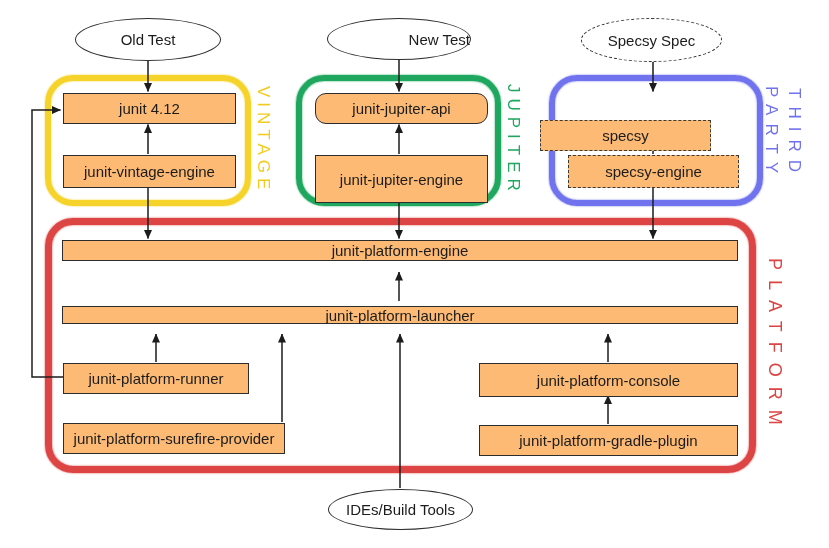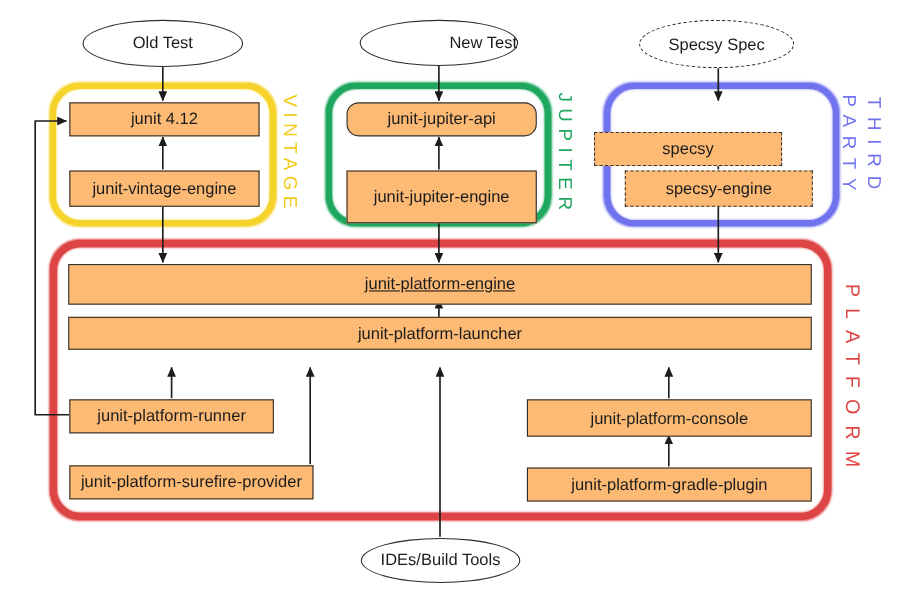--- a/index.html
+++ b/index.html
@@ -140,20 +140,20 @@
   <div class="ellipse" style="left:328px; top:489px; width:145px; height:41px;">
     <span>IDEs/Build Tools</span>
   </div>
 
   <div class="node" style="left:63px;  top:93px;  width:173px; height:31px;">junit 4.12</div>
   <div class="node" style="left:63px;  top:155px; width:173px; height:33px;">junit-vintage-engine</div>
   <div class="node" style="left:315px; top:93px;  width:173px; height:31px;border-radius:11px;">junit-jupiter-api</div>
   <div class="node" style="left:315px; top:155px; width:173px; height:48px;">junit-jupiter-engine</div>
   <div class="node dashed" style="left:540px; top:93px;  width:171px; height:31px;margin-top:27px;">specsy</div>
   <div class="node dashed" style="left:568px; top:155px; width:171px; height:33px;">specsy-engine</div>
-  <div class="node" style="left:62px;  top:240px; width:676px; height:37px;text-decoration:underline;">junit-platform-engine</div>
-  <div class="node" style="left:62px;  top:288px; width:676px; height:30px;">junit-platform-launcher</div>
+  <div class="node" style="left:62px;  top:240px; width:676px; height:21px;">junit-platform-engine</div>
+  <div class="node" style="left:62px;  top:306px; width:676px; height:18px;">junit-platform-launcher</div>
   <div class="node" style="left:63px;  top:363px; width:186px; height:31px;">junit-platform-runner</div>
   <div class="node" style="left:479px; top:363px; width:259px; height:34px;">junit-platform-console</div>
   <div class="node" style="left:63px;  top:423px; width:222px; height:31px;">junit-platform-surefire-provider</div>
   <div class="node" style="left:479px; top:425px; width:259px; height:31px;">junit-platform-gradle-plugin</div>
 
 </div>
 
 </body></html>

